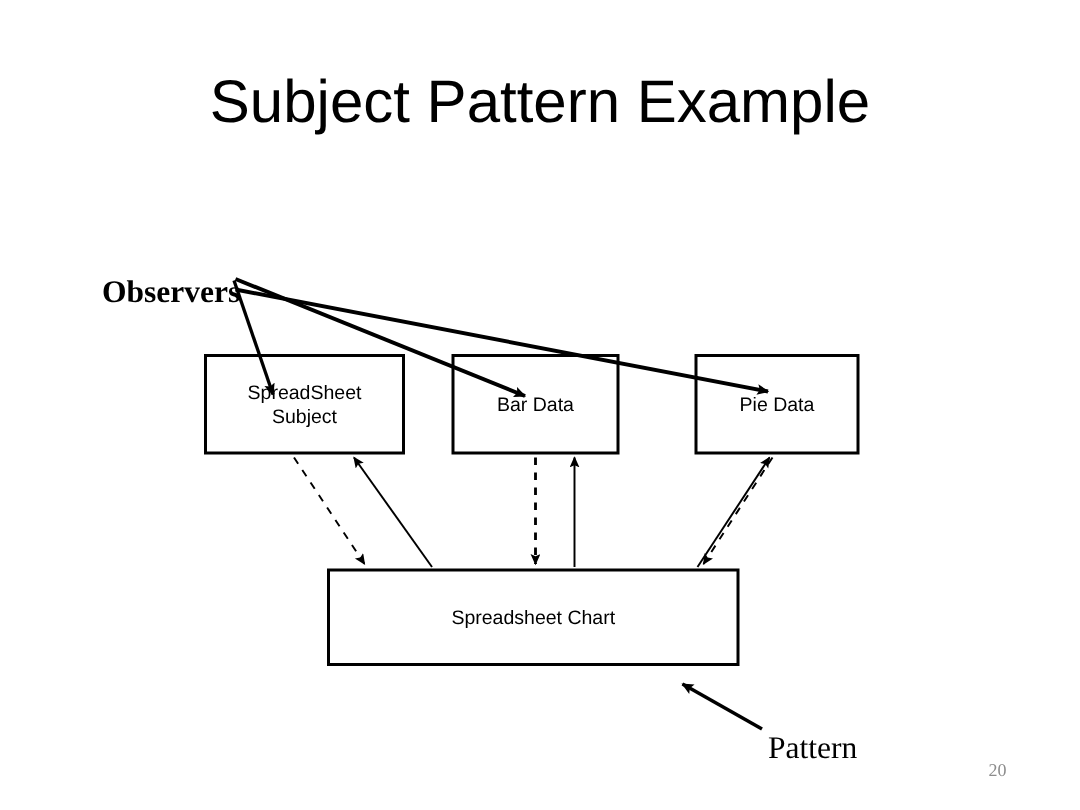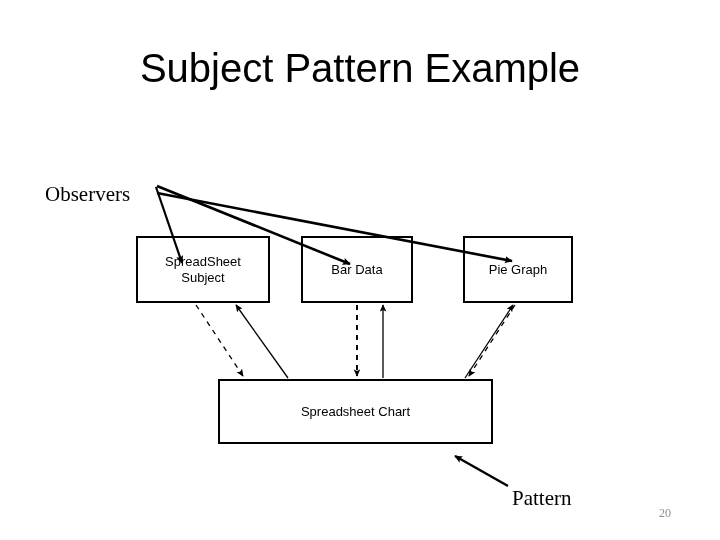--- a/index.html
+++ b/index.html
@@ -33,22 +33,23 @@
     white-space: nowrap;
   }
   .serif-label {
     position: absolute;
     font-family: "Liberation Serif", serif;
     font-size: 21px;
     color: #000000;
     white-space: nowrap;
   }
   #observers-label {
-    left: 45px;
+    left: 68px;
     top: 182px;
+    font-weight: bold;
   }
   #subject-label {
     left: 512px;
     top: 486px;
   }
   .diagram-box {
     position: absolute;
     box-sizing: border-box;
     border: 2px solid #000000;
     background: #ffffff;
@@ -118,21 +119,21 @@
       <span>SpreadSheet</span><br>
       <span>Subject</span>
     </div>
   </div>
 
   <div class="diagram-box" id="box-bar-graph">
     <div>Bar Data</div>
   </div>
 
   <div class="diagram-box" id="box-pie-chart">
-    <div>Pie Graph</div>
+    <div>Pie Data</div>
   </div>
 
   <div class="diagram-box" id="box-spreadsheet-data">
     <div>Spreadsheet Chart</div>
   </div>
 
   <svg id="vector-layer" viewBox="0 0 720 540" width="720" height="540">
     <defs>
       <marker id="ah-thick" markerWidth="9" markerHeight="9" refX="7.2" refY="3.6" orient="auto" markerUnits="userSpaceOnUse">
         <path d="M0,0 L8,3.6 L0,7.2 L1.6,3.6 Z" fill="#000000"></path>

